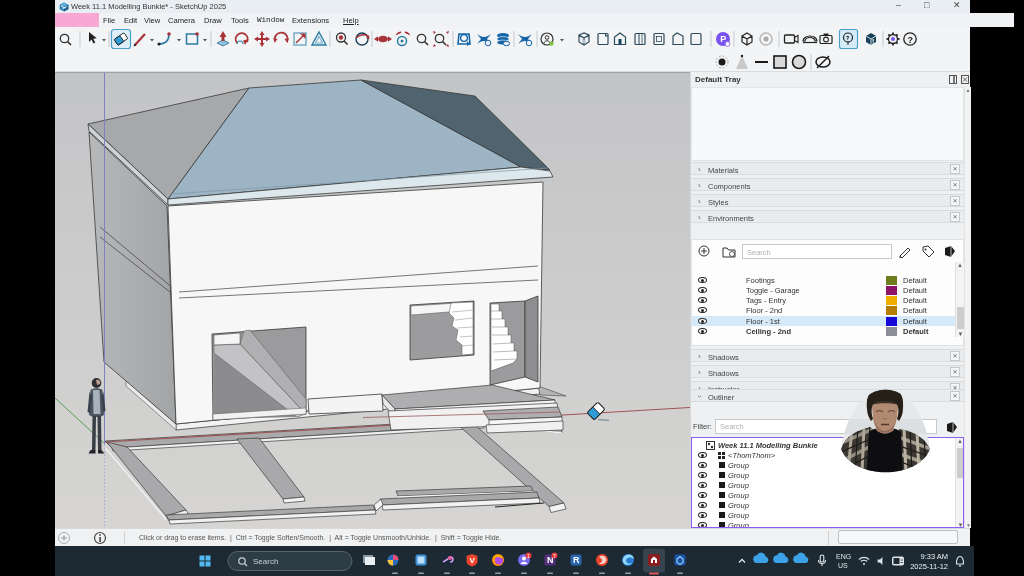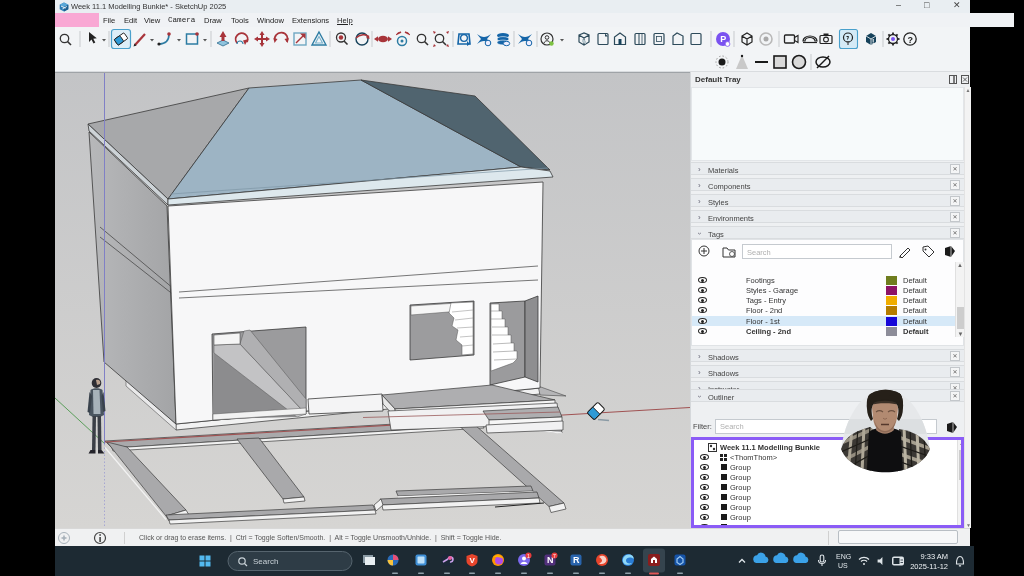--- a/index.html
+++ b/index.html
@@ -55,26 +55,26 @@
       </svg>
       <div class="ttext">Week 11.1 Modelling Bunkie* - SketchUp 2025</div>
       <div class="winbtn" style="left:841px;">–</div>
       <div class="winbtn" style="left:869px;">□</div>
       <div class="winbtn" style="left:898px;">✕</div>
     </div>
     <div id="menubar">
       <span style="left:4px;">File</span>
       <span style="left:25px;">Edit</span>
       <span style="left:45px;">View</span>
-      <span style="left:69px;font-family:Liberation Mono, monospace;">Camera</span>
+      <span style="left:69px;">Camera</span>
       <span style="left:105px;">Draw</span>
       <span style="left:132px;">Tools</span>
-      <span style="left:158px;">Window</span>
+      <span style="left:158px;font-family:Liberation Mono, monospace;">Window</span>
       <span style="left:193px;">Extensions</span>
-      <span style="left:238px;text-decoration:underline;">Help</span>
+      <span style="left:244px;text-decoration:underline;">Help</span>
     </div>
     <div id="toolbar1">
 <svg width="915" height="24" viewBox="0 0 915 24">
 <defs>
  <g id="sep">
               <line x1="0" y1="4" x2="0" y2="20" stroke="#c7cacd" stroke-width="1"></line>
             </g>
  <g id="dd">
               <path d="M-2,-1 L2,-1 L0,1.5 Z" fill="#555"></path>
             </g>
@@ -504,25 +504,20 @@
       <div class="trayhead" style="top:122px;">
           <span class="chev">›</span>
           <span class="hlab">Styles</span>
           <span class="hx">✕</span>
         </div>
       <div class="trayhead" style="top:138px;">
           <span class="chev">›</span>
           <span class="hlab">Environments</span>
           <span class="hx">✕</span>
         </div>
-      <div class="trayhead" style="top:154px;">
-          <span class="chev open">›</span>
-          <span class="hlab">Tags</span>
-          <span class="hx">✕</span>
-        </div>
 
       <div class="abs" style="left:0;top:167px;width:273px;height:107px;background:#fdfdfe;border:1px solid #e0e3e6;">
         <svg class="abs" style="left:6px;top:5px;" width="14" height="13" viewBox="0 0 14 13">
             <circle cx="6" cy="6" r="5" fill="none" stroke="#333" stroke-width="1"></circle>
             <line x1="6" y1="3" x2="6" y2="9" stroke="#333"></line>
             <line x1="3" y1="6" x2="9" y2="6" stroke="#333"></line>
           </svg>
         <svg class="abs" style="left:30px;top:5px;" width="15" height="13" viewBox="0 0 15 13">
             <path d="M1,3 h4 l1.5,2 H13 v7 H1 z" fill="none" stroke="#333" stroke-width="1"></path>
             <circle cx="10" cy="9" r="2.5" fill="#fff" stroke="#333" stroke-width="0.8"></circle>
@@ -542,21 +537,21 @@
 
 
         <div class="tagrow" style="top:35px;">
             <span class="eye"></span>
             <span class="tn">Footings</span>
             <span class="chip" style="background:#6f7d1f;"></span>
             <span class="td">Default</span>
           </div>
         <div class="tagrow" style="top:45px;">
             <span class="eye"></span>
-            <span class="tn">Styles - Garage</span>
+            <span class="tn">Toggle - Garage</span>
             <span class="chip" style="background:#8c1366;"></span>
             <span class="td">Default</span>
           </div>
         <div class="tagrow" style="top:55px;">
             <span class="eye"></span>
             <span class="tn">Tags - Entry</span>
             <span class="chip" style="background:#f0ad00;"></span>
             <span class="td">Default</span>
           </div>
         <div class="tagrow" style="top:65px;">
@@ -604,21 +599,21 @@
           <span class="hlab">Outliner</span>
           <span class="hx">✕</span>
         </div>
 
       <div class="abs" style="left:2px;top:350px;font-size:7.5px;color:#444;">Filter:</div>
       <div class="abs" style="left:24px;top:347px;width:222px;height:15px;background:#fff;border:1px solid #c5cacf;font-size:7.5px;color:#b0b0b0;padding:2px 0 0 4px;">Search</div>
       <svg class="abs" style="left:254px;top:349px;" width="14" height="13" viewBox="0 0 14 13">
           <path d="M2,3 L8,1 L12,6 L8,12 L2,10 Z" fill="#1a1a1a"></path>
           <path d="M8,1 L8,12" stroke="#fff" stroke-width="0.7"></path>
         </svg>
-      <div class="abs" style="left:0;top:365px;width:273px;height:91px;background:#fff;border:3px solid #8b5cf6;overflow:hidden;">
+      <div class="abs" style="left:0;top:365px;width:273px;height:91px;background:#fff;border:1px solid #8b5cf6;overflow:hidden;font-style:italic;">
         <div class="outrow" style="top:2px;">
             <svg class="abs" style="left:14px;top:1px;" width="9" height="9" viewBox="0 0 9 9">
               <rect x="0.5" y="0.5" width="8" height="8" fill="none" stroke="#333"></rect>
               <circle cx="3" cy="3" r="1.2" fill="#333"></circle>
               <circle cx="6" cy="6" r="1.2" fill="#333"></circle>
             </svg>
             <span class="on" style="font-weight:bold;left:26px;">Week 11.1 Modelling Bunkie</span>
           </div>
         <div class="outrow" style="top:12px;">
             <span class="eye"></span>

